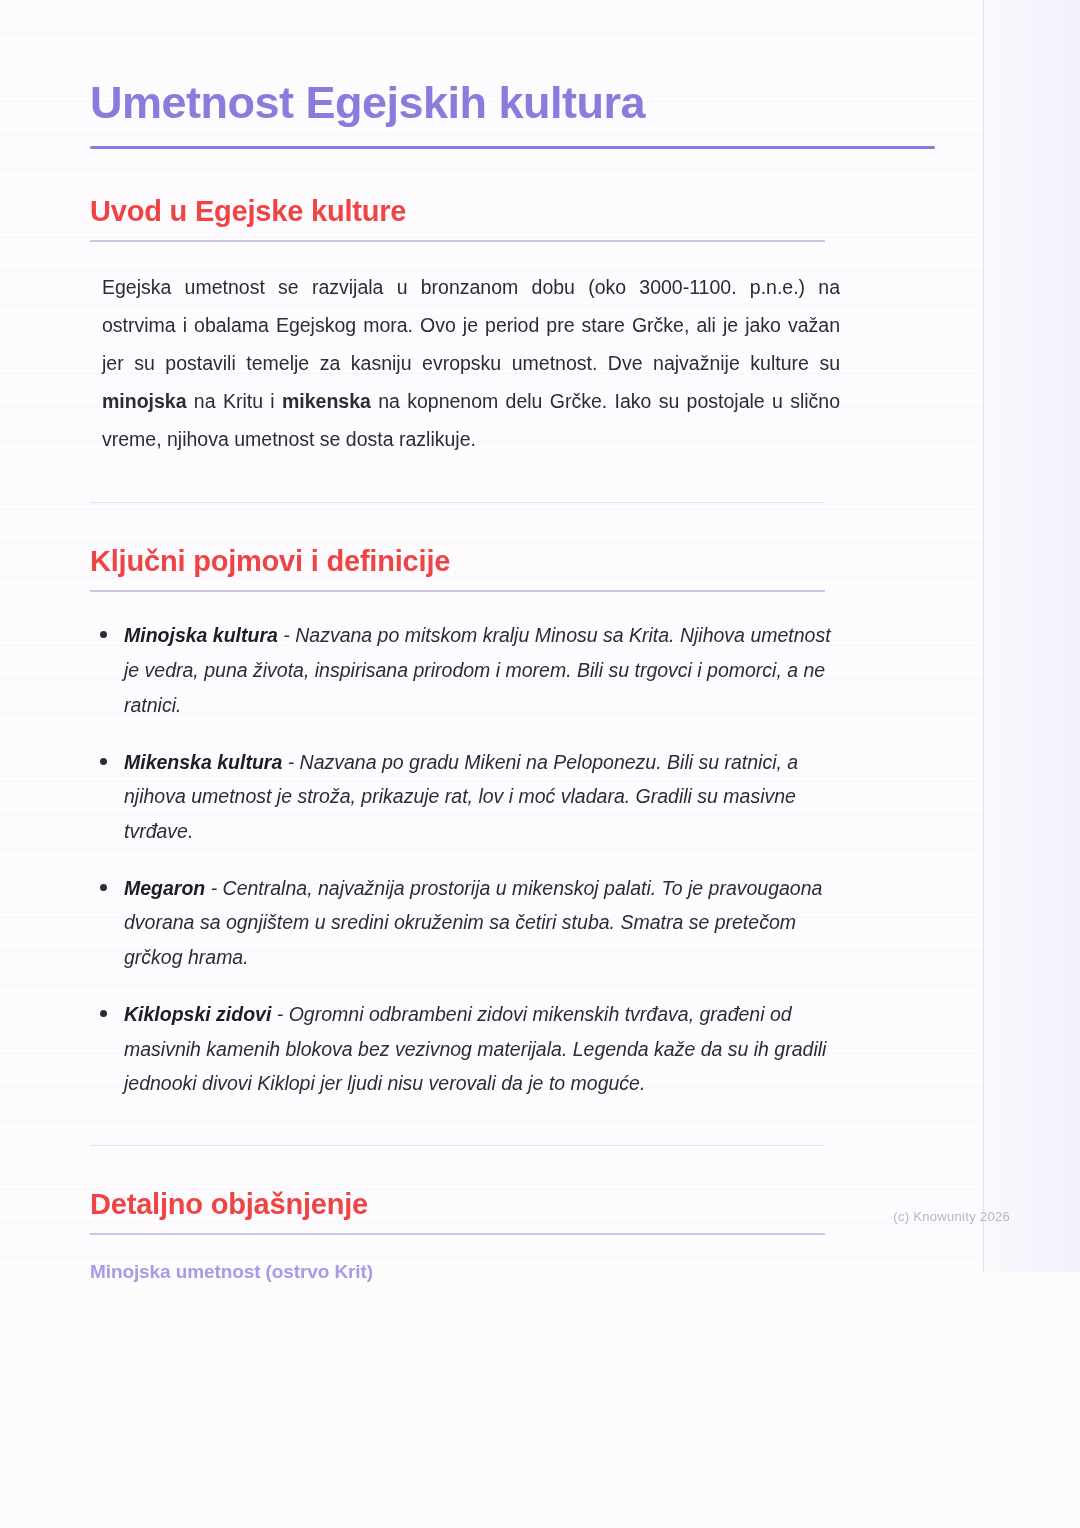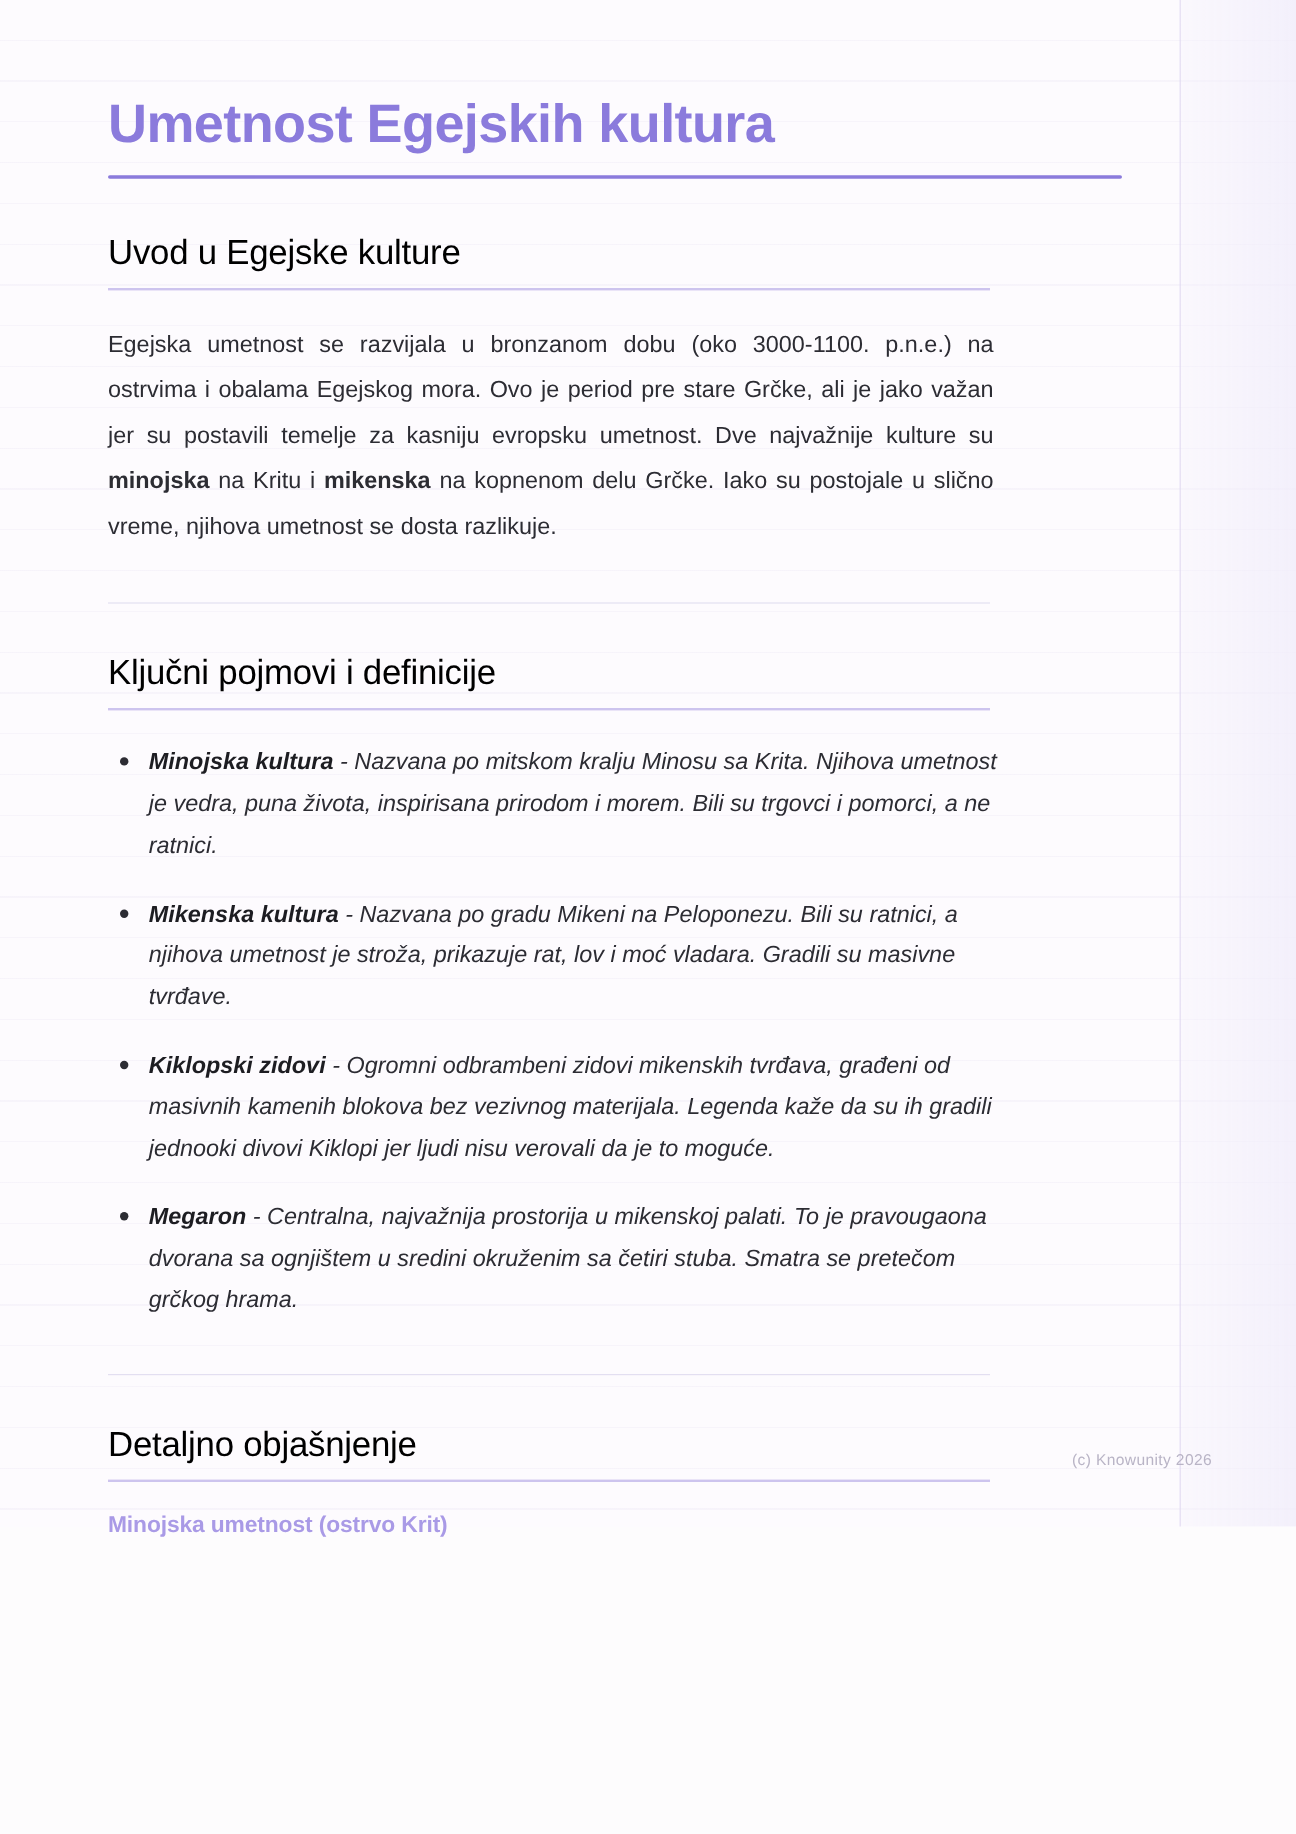--- a/index.html
+++ b/index.html
@@ -59,36 +59,36 @@
   }
   .title-rule {
     height: 3px;
     background: #8b7bdc;
     width: 845px;
     margin: 0 0 46px 0;
     border-radius: 2px;
   }
   h2.section-title {
     font-size: 29px;
-    font-weight: normal;
-    color: #000000;
+    font-weight: bold;
+    color: #ef4444;
     margin: 0 0 12px 0;
     letter-spacing: -0.2px;
   }
   .section-rule {
     height: 2px;
     background: #cdc4ee;
     width: 735px;
     margin-bottom: 26px;
   }
   p.body-text {
     font-size: 19.5px;
     line-height: 1.95;
     color: #2c2c33;
-    margin: 0;
+    margin: 12px;
     text-align: justify;
     width: 738px;
   }
   .divider {
     width: 735px;
     height: 1px;
     background: #e3dff1;
     margin: 44px 0 42px 0;
   }
   ul.terms {
@@ -154,22 +154,22 @@
     <div class="section-rule"></div>
     <p class="body-text" id="intro-paragraph">Egejska umetnost se razvijala u bronzanom dobu (oko 3000-1100. p.n.e.) na ostrvima i obalama Egejskog mora. Ovo je period pre stare Grčke, ali je jako važan jer su postavili temelje za kasniju evropsku umetnost. Dve najvažnije kulture su <b>minojska</b> na Kritu i <b>mikenska</b> na kopnenom delu Grčke. Iako su postojale u slično vreme, njihova umetnost se dosta razlikuje.</p>
 
     <div class="divider"></div>
 
     <h2 class="section-title">Ključni pojmovi i definicije</h2>
     <div class="section-rule"></div>
     <ul class="terms" id="terms-list">
         <li><span class="term-name">Minojska kultura</span><span> - Nazvana po mitskom kralju Minosu sa Krita. Njihova umetnost je vedra, puna života, inspirisana prirodom i morem. Bili su trgovci i pomorci, a ne ratnici.</span></li>
         <li><span class="term-name">Mikenska kultura</span><span> - Nazvana po gradu Mikeni na Peloponezu. Bili su ratnici, a njihova umetnost je stroža, prikazuje rat, lov i moć vladara. Gradili su masivne tvrđave.</span></li>
+        <li><span class="term-name">Megaron</span><span> - Centralna, najvažnija prostorija u mikenskoj palati. To je pravougaona dvorana sa ognjištem u sredini okruženim sa četiri stuba. Smatra se pretečom grčkog hrama.</span></li>
         <li><span class="term-name">Kiklopski zidovi</span><span> - Ogromni odbrambeni zidovi mikenskih tvrđava, građeni od masivnih kamenih blokova bez vezivnog materijala. Legenda kaže da su ih gradili jednooki divovi Kiklopi jer ljudi nisu verovali da je to moguće.</span></li>
-        <li><span class="term-name">Megaron</span><span> - Centralna, najvažnija prostorija u mikenskoj palati. To je pravougaona dvorana sa ognjištem u sredini okruženim sa četiri stuba. Smatra se pretečom grčkog hrama.</span></li>
       </ul>
 
     <div class="divider"></div>
 
     <h2 class="section-title">Detaljno objašnjenje</h2>
     <div class="section-rule"></div>
     <h3 class="sub-title">Minojska umetnost (ostrvo Krit)</h3>
 
   </div>
 

